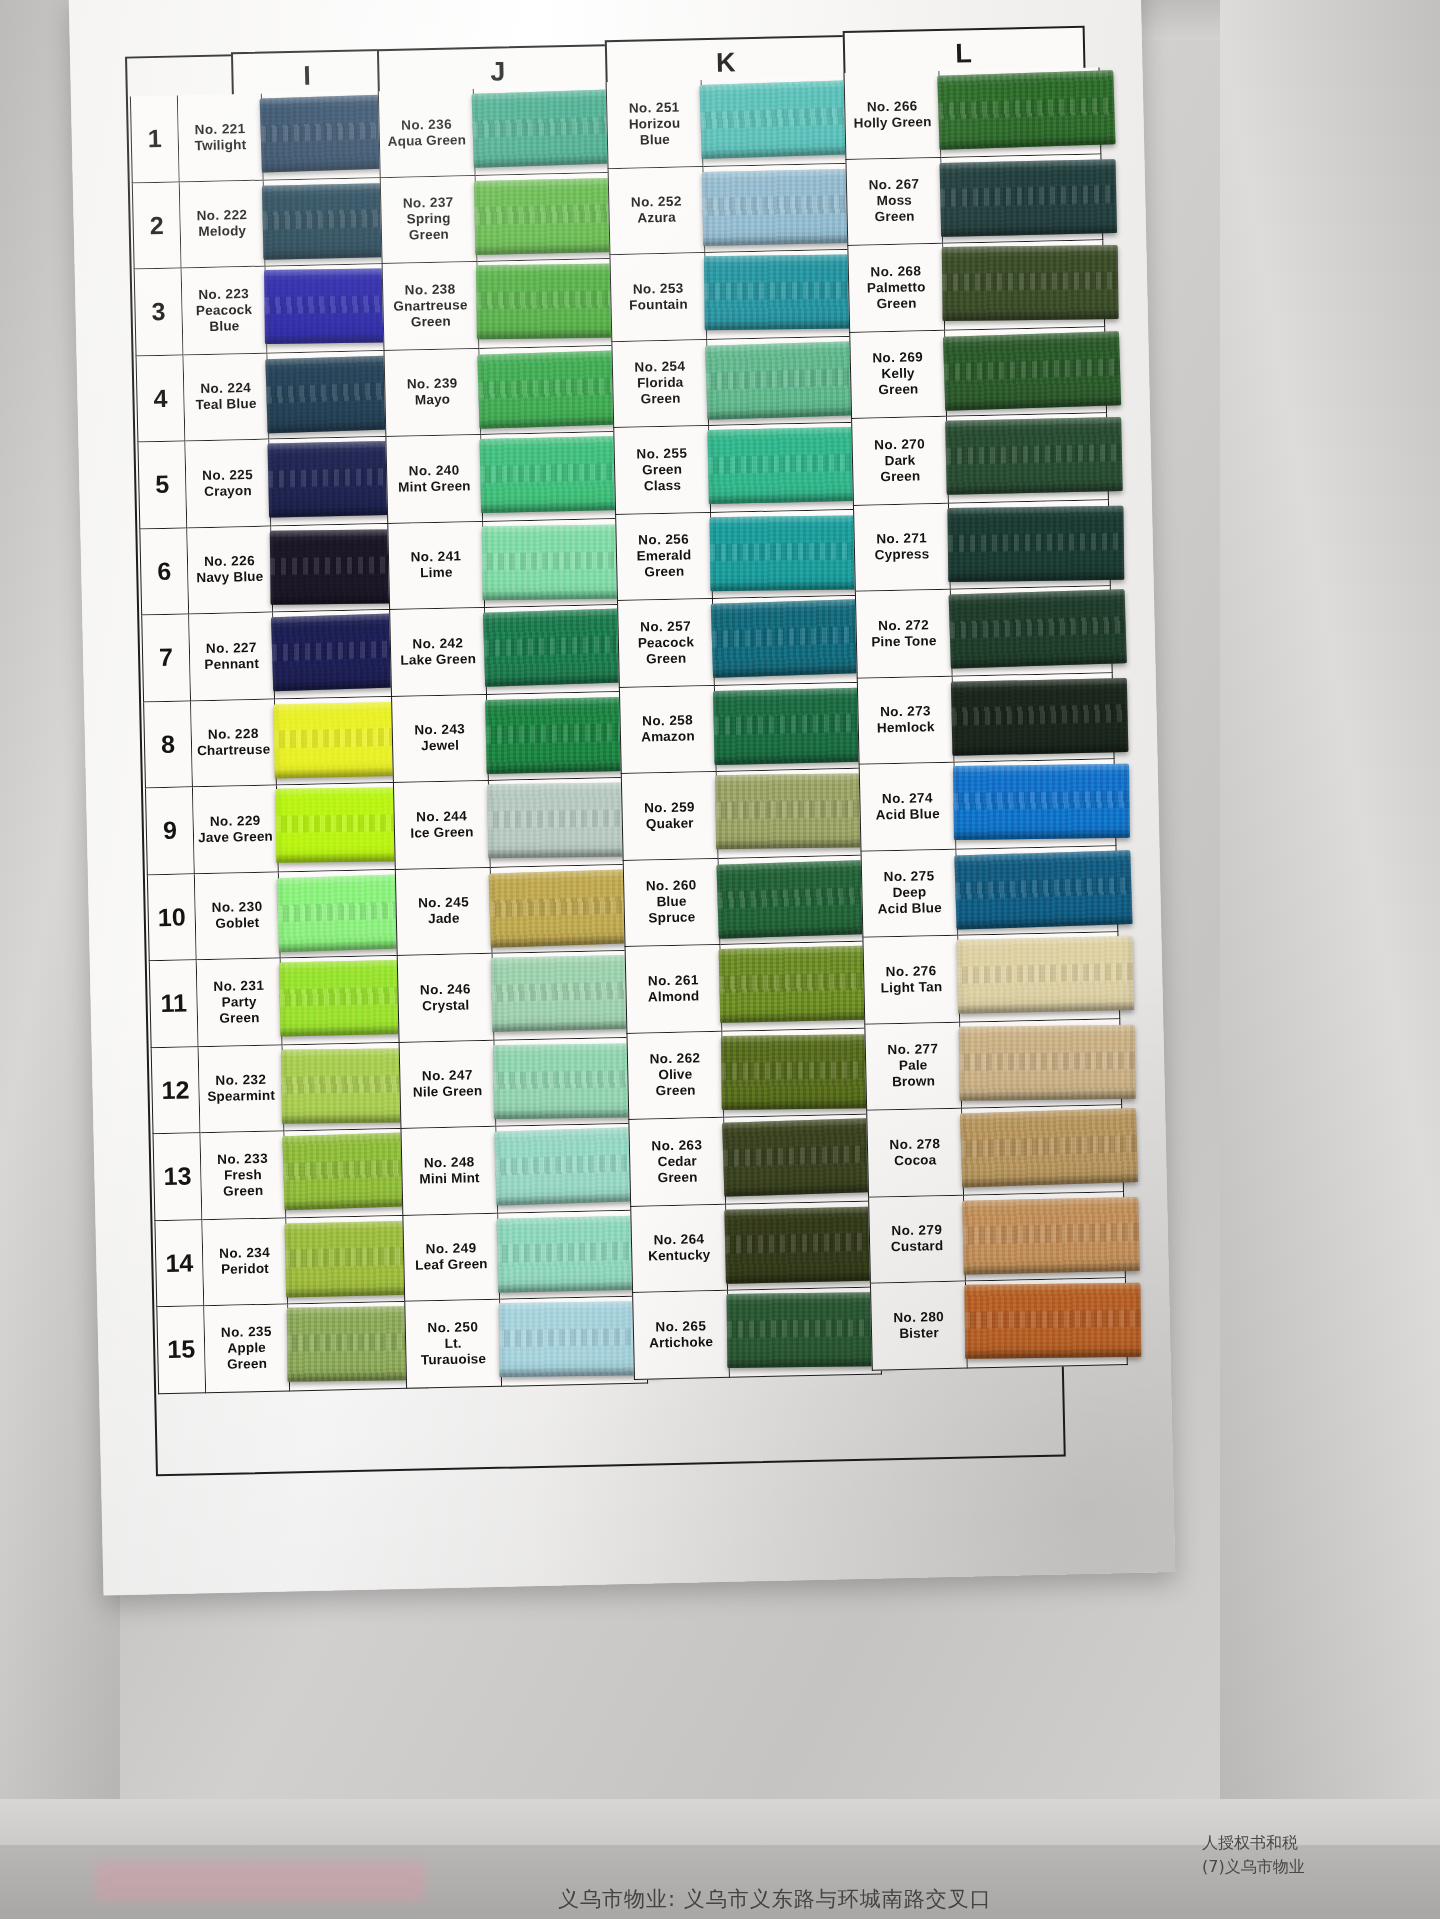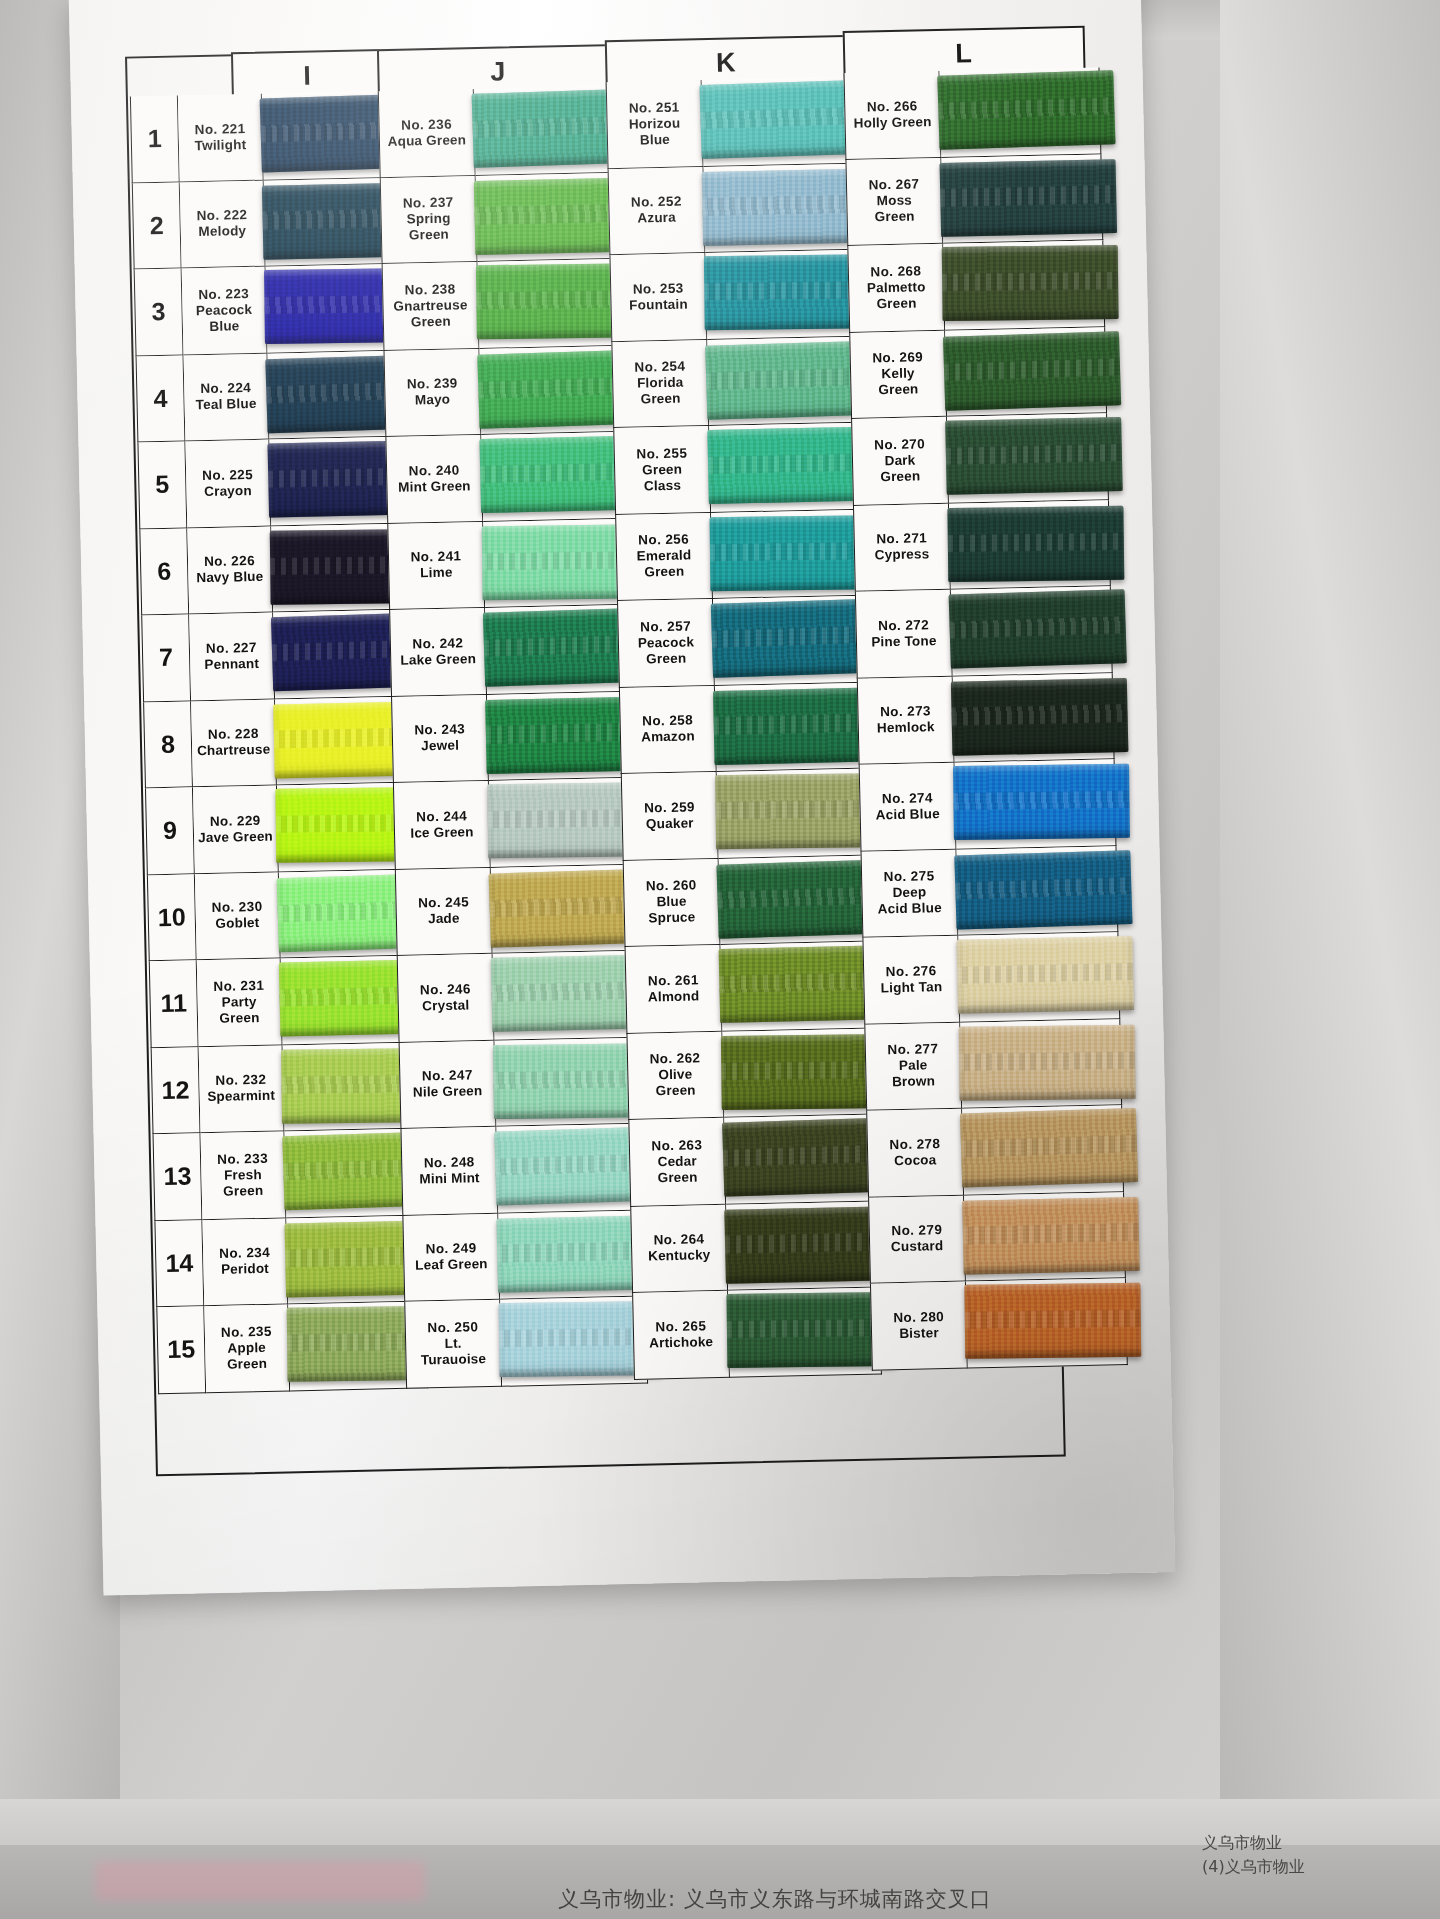--- a/index.html
+++ b/index.html
@@ -1057,15 +1057,15 @@
           </div>
         </div>
       </div>
   </div>
 
   <div id="glare"></div>
 </div>
 
 <div id="footer-text">义乌市物业: 义乌市义东路与环城南路交叉口</div>
 <div id="footer-right">
-  <div>义乌市物业</div>
-  <div>(4)义乌市物业</div>
+  <div>人授权书和税</div>
+  <div>(7)义乌市物业</div>
 </div>
 
 </body></html>

